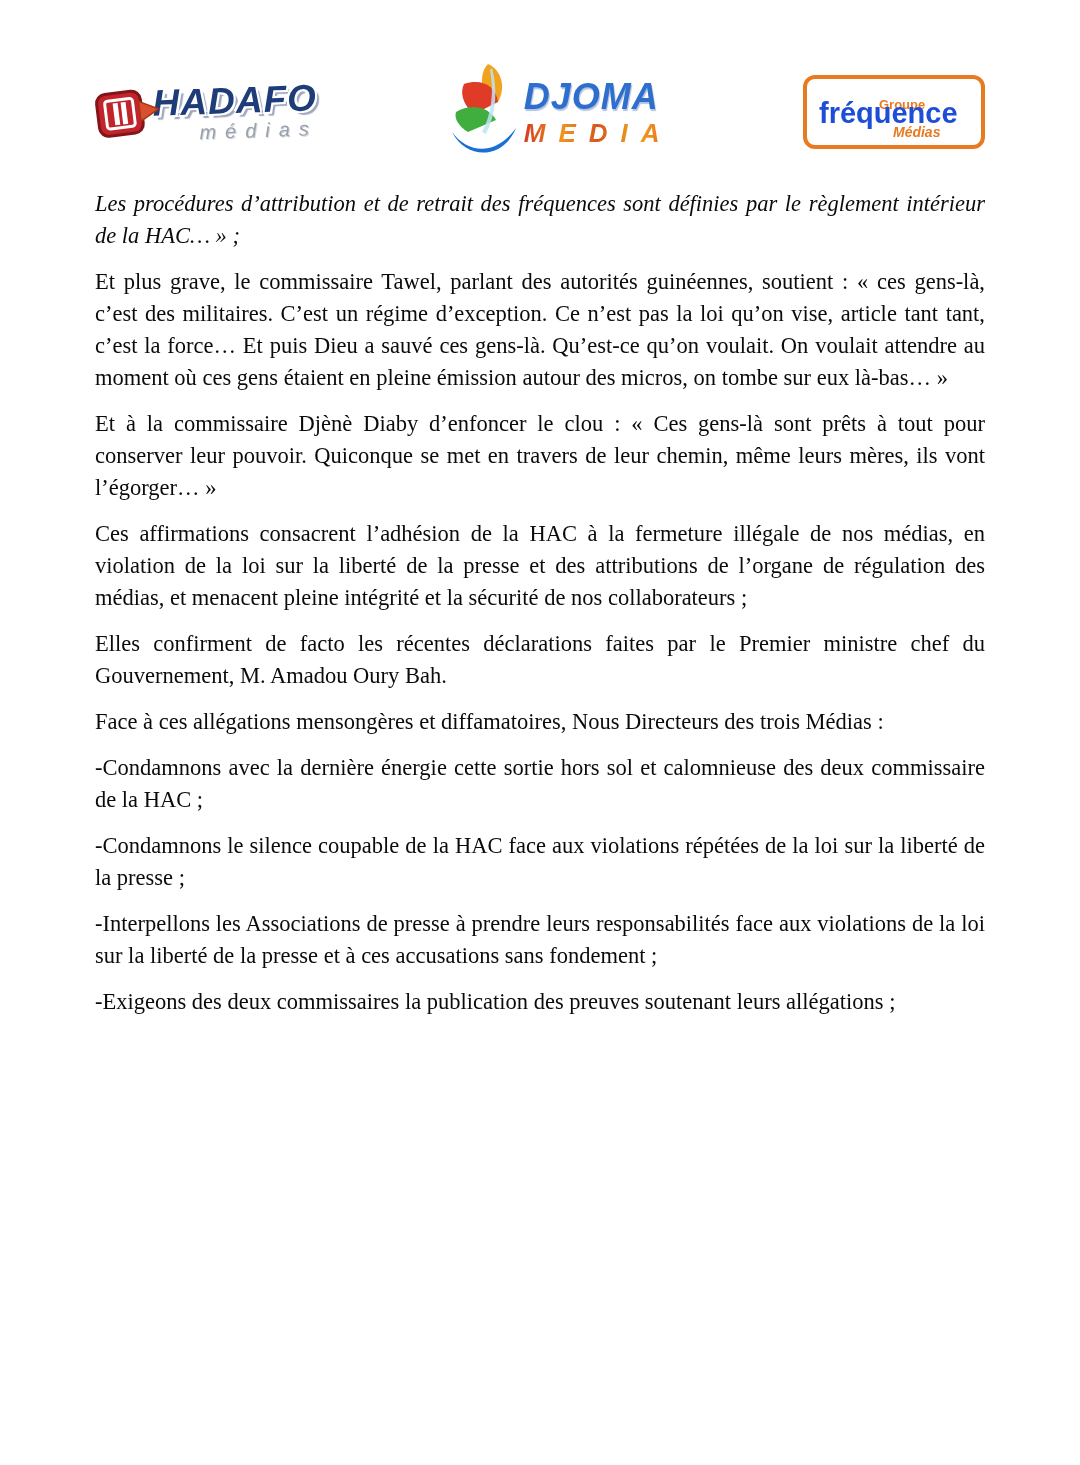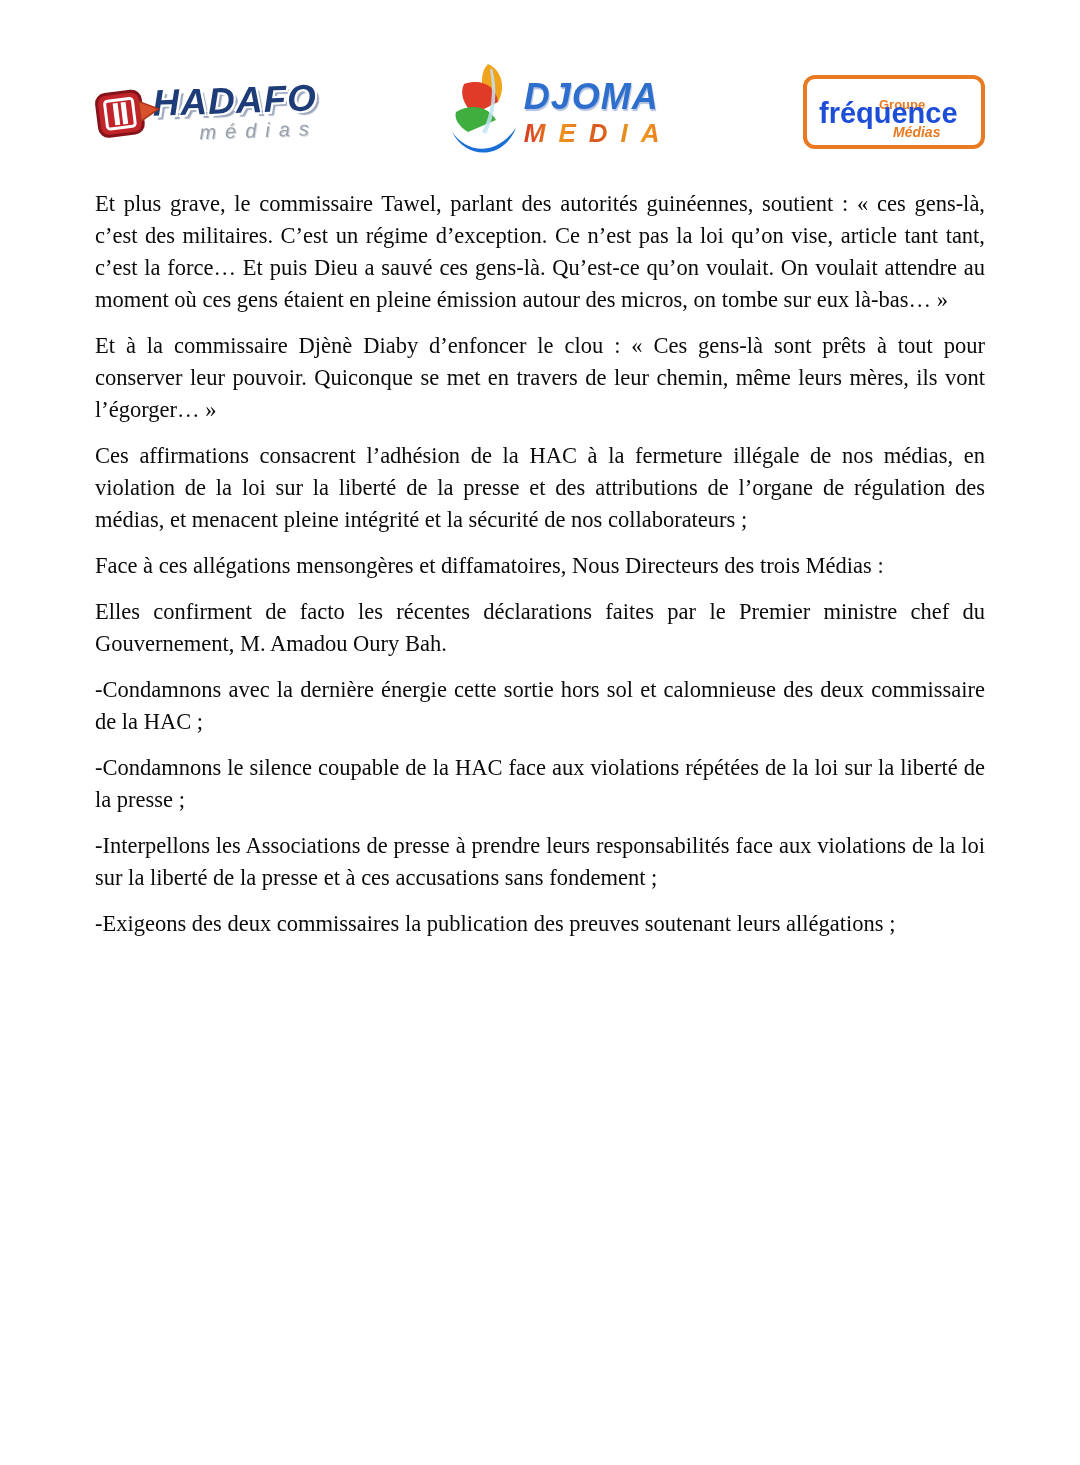--- a/index.html
+++ b/index.html
@@ -159,24 +159,25 @@
 
     <div class="frequence">
       <span class="freq-groupe">Groupe</span>
       <span class="freq-title">fréquence</span>
       <span class="freq-sub">Médias</span>
     </div>
 
   </header>
 
   <main class="content">
+    <p class="italic">Les procédures d’attribution et de retrait des fréquences sont définies par le règlement intérieur de la HAC… » ;</p>
     <p>Et plus grave, le commissaire Tawel, parlant des autorités guinéennes, soutient : « ces gens-là, c’est des militaires. C’est un régime d’exception. Ce n’est pas la loi qu’on vise, article tant tant, c’est la force… Et puis Dieu a sauvé ces gens-là. Qu’est-ce qu’on voulait. On voulait attendre au moment où ces gens étaient en pleine émission autour des micros, on tombe sur eux là-bas… »</p>
     <p>Et à la commissaire Djènè Diaby d’enfoncer le clou : « Ces gens-là sont prêts à tout pour conserver leur pouvoir. Quiconque se met en travers de leur chemin, même leurs mères, ils vont l’égorger… »</p>
     <p>Ces affirmations consacrent l’adhésion de la HAC à la fermeture illégale de nos médias, en violation de la loi sur la liberté de la presse et des attributions de l’organe de régulation des médias, et menacent pleine intégrité et la sécurité de nos collaborateurs ;</p>
+    <p>Elles confirment de facto les récentes déclarations faites par le Premier ministre chef du Gouvernement, M. Amadou Oury Bah.</p>
     <p>Face à ces allégations mensongères et diffamatoires, Nous Directeurs des trois Médias :</p>
-    <p>Elles confirment de facto les récentes déclarations faites par le Premier ministre chef du Gouvernement, M. Amadou Oury Bah.</p>
     <p>-Condamnons avec la dernière énergie cette sortie hors sol et calomnieuse des deux commissaire de la HAC ;</p>
     <p>-Condamnons le silence coupable de la HAC face aux violations répétées de la loi sur la liberté de la presse ;</p>
     <p>-Interpellons les Associations de presse à prendre leurs responsabilités face aux violations de la loi sur la liberté de la presse et à ces accusations sans fondement ;</p>
     <p>-Exigeons des deux commissaires la publication des preuves soutenant leurs allégations ;</p>
   </main>
 
 </div>
 
 </body></html>

